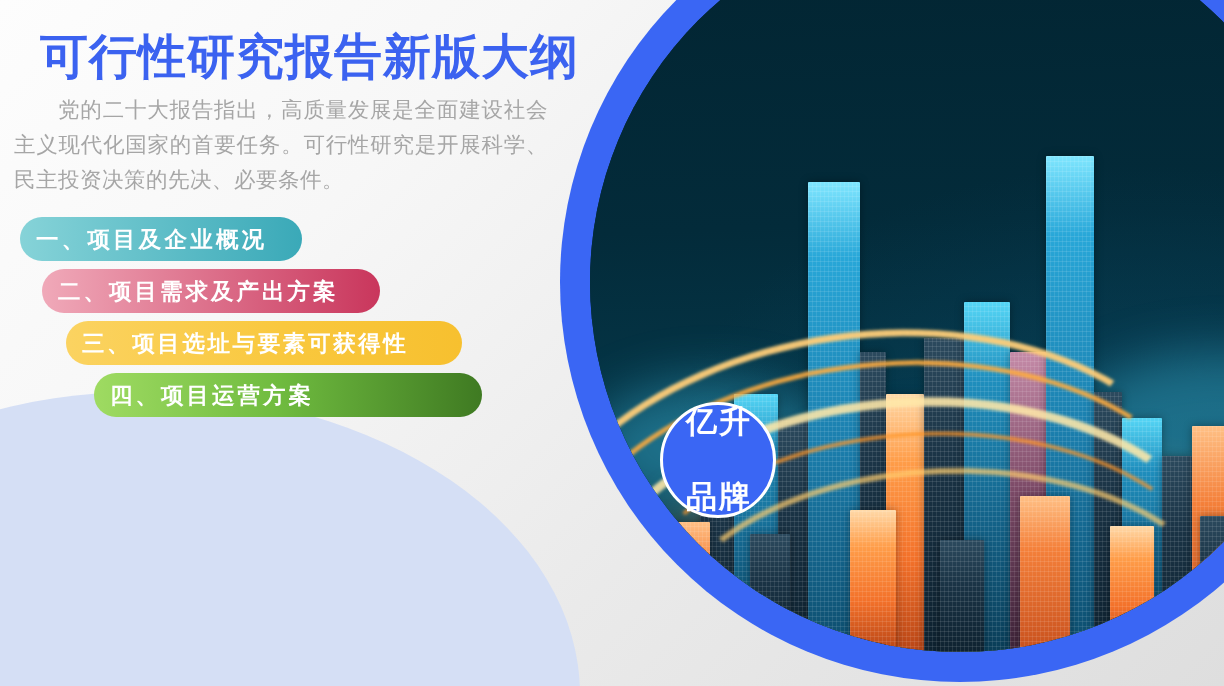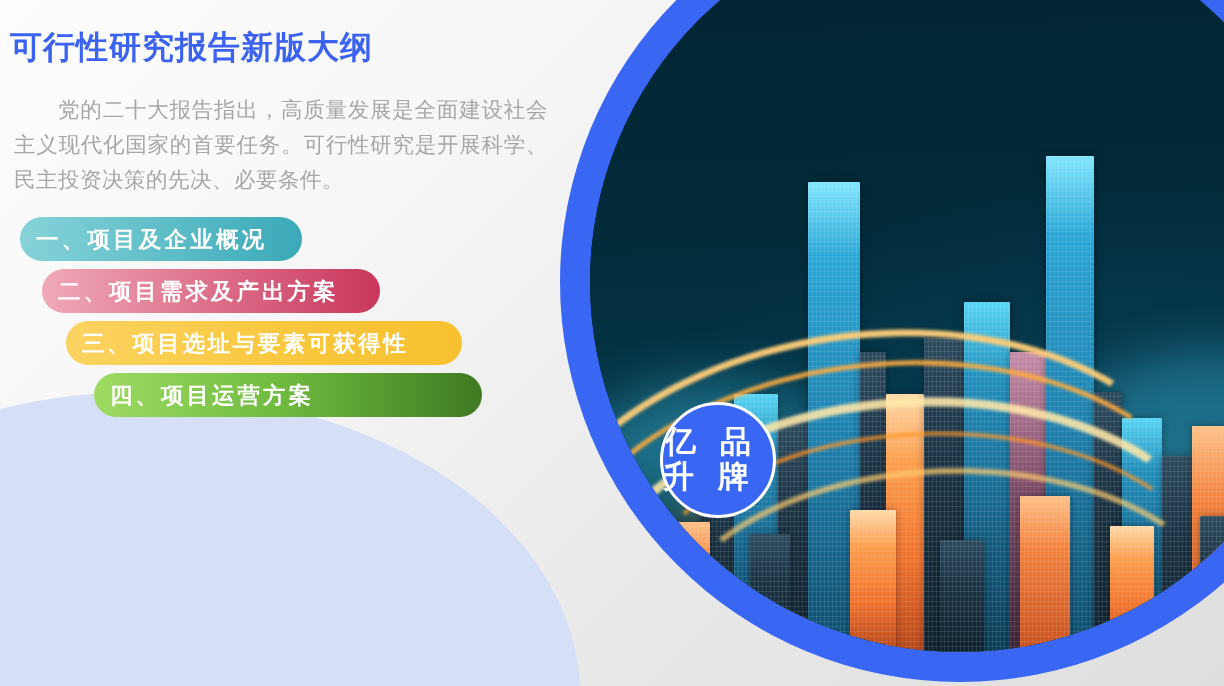--- a/index.html
+++ b/index.html
@@ -116,37 +116,37 @@
     left: 660px;
     top: 402px;
     width: 116px;
     height: 116px;
     border-radius: 50%;
     background: #3a66f4;
     border: 3px solid #ffffff;
     box-sizing: border-box;
     color: #ffffff;
     display: flex;
-    flex-direction: row;
+    flex-direction: column;
     align-items: center;
-    justify-content: center;
+    justify-content: space-between;
     line-height: 1.12;
     font-size: 31px;
     font-weight: 700;
     letter-spacing: 2px;
     text-indent: 2px;
   }
 
   
   .headline {
     position: absolute;
-    left: 10px;
+    left: 40px;
     top: 30px;
     width: 540px;
-    font-size: 32px;
+    font-size: 48px;
     font-weight: 700;
     color: #3b62f0;
     letter-spacing: 1px;
     line-height: 1.12;
     white-space: nowrap;
   }
   .lede {
     position: absolute;
     left: 14px;
     top: 93px;

